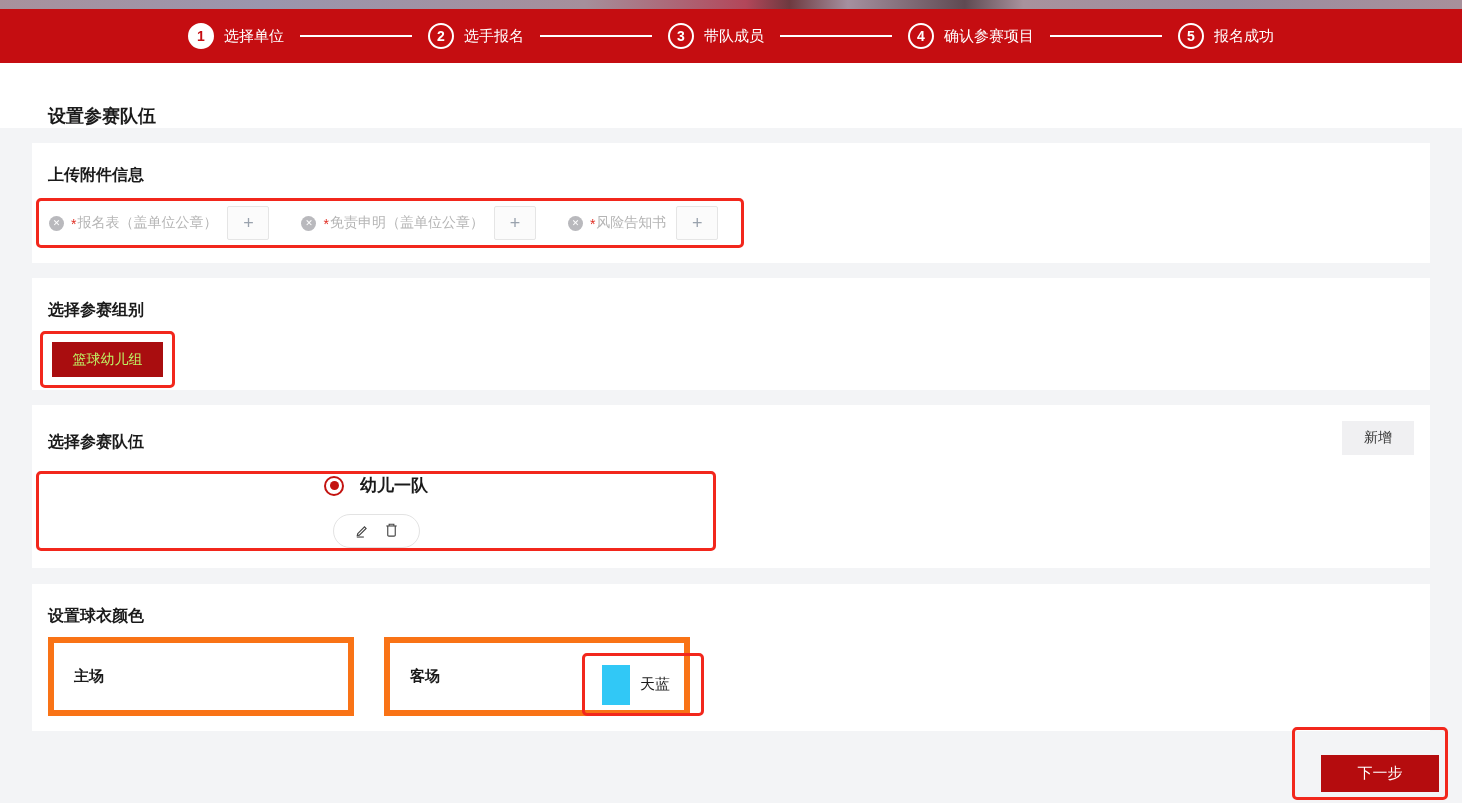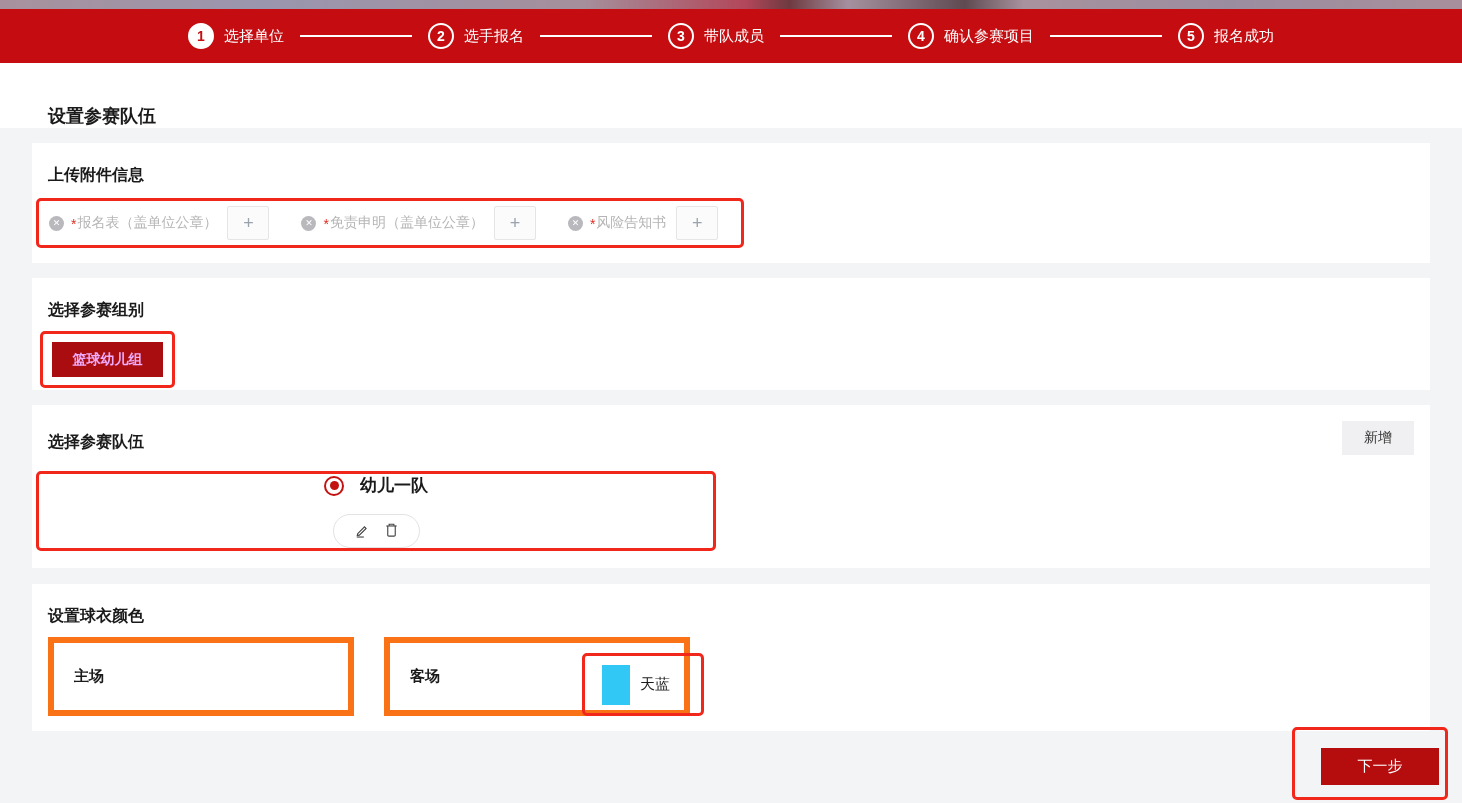--- a/index.html
+++ b/index.html
@@ -63,23 +63,23 @@
   .req-star{color:#e02b20;font-size:14px;margin:2px 1px 0 7px;}
   .upload-label{color:#b5b5b5;font-size:14px;white-space:nowrap;}
   .plus-box{
     width:42px;height:34px;margin-left:10px;background:#fbfbfb;
     border:1px solid #e5e5e5;border-radius:2px;color:#99a2ad;font-size:18px;
     display:flex;align-items:center;justify-content:center;cursor:pointer;
   }
   
   .group-anno{display:inline-block;margin:10px 0 0 8px;padding:8px 9px;}
   .group-btn{
-    display:block;width:111px;height:35px;background:var(--btn-red);color:#f0abfc;
+    display:block;width:111px;height:35px;background:var(--btn-red);color:#bef264;
     font-size:14px;border:none;cursor:pointer;
-    display:flex;align-items:center;justify-content:center;white-space:nowrap;font-weight:bold;
+    display:flex;align-items:center;justify-content:center;white-space:nowrap;
   }
   
   .team-head{display:flex;align-items:center;justify-content:space-between;padding:16px 16px 0 16px;}
   .team-head h2{padding:9px 0 0 0;}
   .add-btn{
     width:72px;height:34px;background:#f0f0f2;border:none;color:#333;
     font-size:14px;display:flex;align-items:center;justify-content:center;cursor:pointer;
   }
   .team-anno{
     margin:16px 0 0 4px;width:680px;height:80px;
@@ -106,21 +106,21 @@
   .jersey-venue{font-size:15px;font-weight:bold;}
   .swatch-anno{position:absolute;display:flex;align-items:center;padding-left:17px;}
   .swatch-anno.home{left:170px;top:-7px;width:133px;height:80px;}
   .swatch-anno.away{left:168px;top:10px;width:122px;height:63px;margin-left:24px;}
   .swatch{width:28px;height:40px;cursor:pointer;flex:0 0 auto;}
   .swatch-name{font-size:15px;margin-left:10px;white-space:nowrap;}
   
   .footer{height:72px;position:relative;}
   .next-anno{position:absolute;right:14px;top:-4px;width:156px;height:73px;}
   .next-btn{
-    position:absolute;left:26px;top:18px;width:118px;height:37px;
+    position:absolute;left:26px;top:25px;width:118px;height:37px;
     background:var(--next-red);color:#fff;border:none;font-size:15px;cursor:pointer;
     display:flex;align-items:center;justify-content:center;
   }
 </style>
 </head>
 <body>
 
 <div class="photo-strip"></div>
 
 <nav class="navbar">

